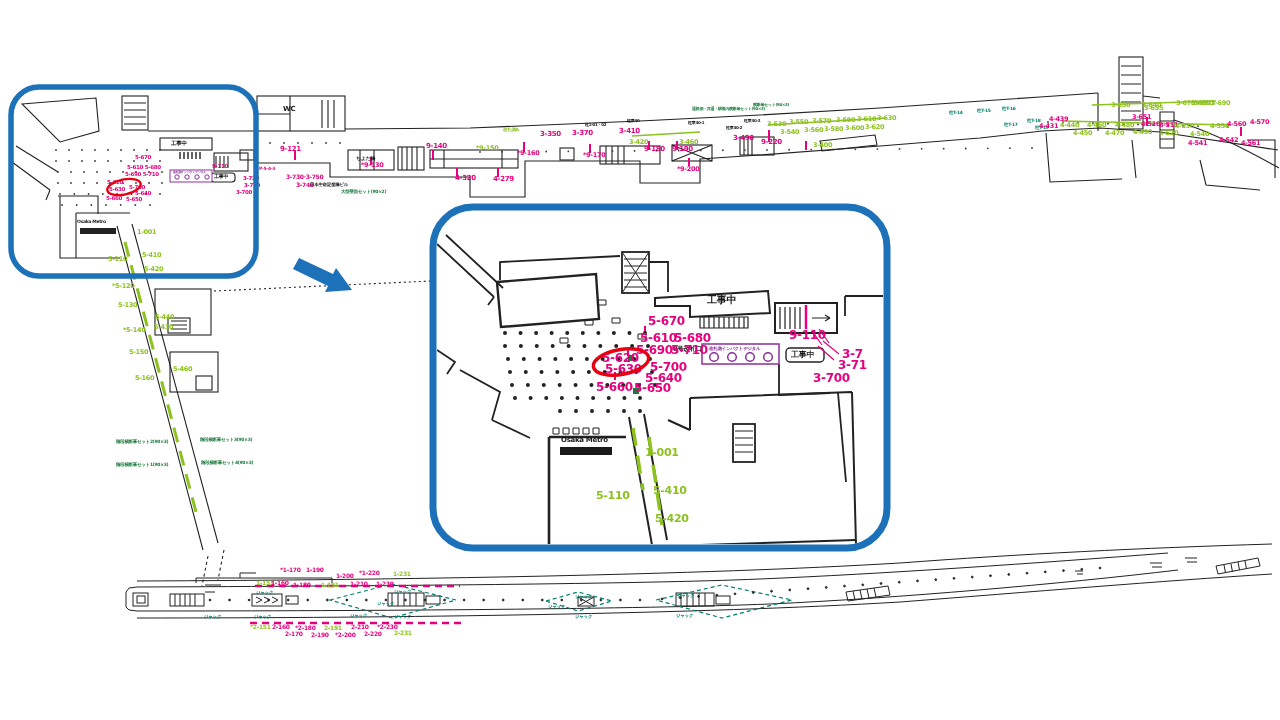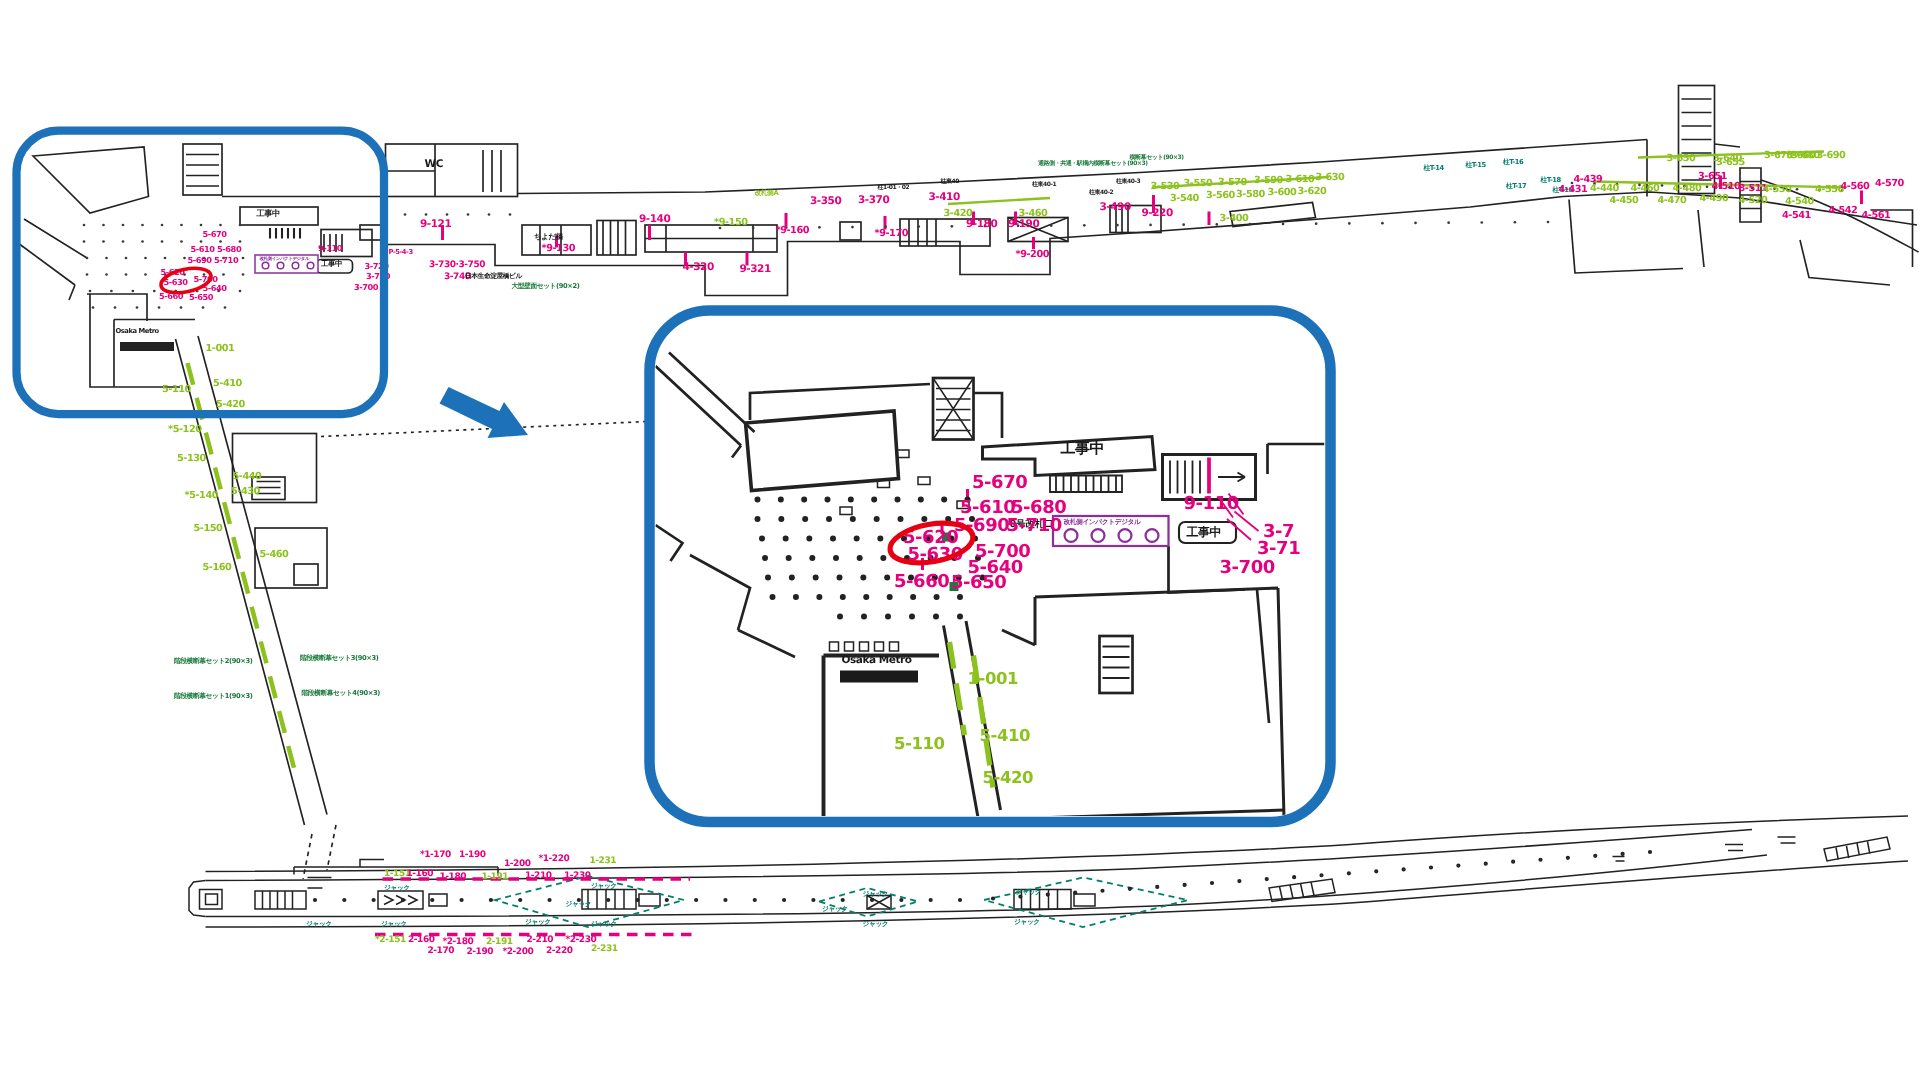--- a/index.html
+++ b/index.html
@@ -394,21 +394,21 @@
       <span class="lbl black" style="left: 283px; top: 106px; font-size: 7px;">WC</span>
       <span class="lbl pink" style="left: 280px; top: 146px; font-size: 7px;">9-121</span>
       <span class="lbl pink" style="left: 286px; top: 174px; font-size: 6px;">3-730·3-750</span>
       <span class="lbl pink" style="left: 296px; top: 182px; font-size: 6px;">3-740</span>
       <span class="lbl pink" style="left: 361px; top: 162px; font-size: 6.5px;">*9-130</span>
       <span class="lbl black" style="left: 310px; top: 183px; font-size: 4.5px;">日本生命淀屋橋ビル</span>
       <span class="lbl dkgreen" style="left: 341px; top: 190px; font-size: 4.5px;">大型壁面セット(90×2)</span>
       <span class="lbl black" style="left: 356px; top: 156px; font-size: 5px;">ちよだ橋</span>
       <span class="lbl pink" style="left: 426px; top: 143px; font-size: 7px;">9-140</span>
       <span class="lbl pink" style="left: 455px; top: 175px; font-size: 7px;">4-320</span>
-      <span class="lbl pink" style="left: 493px; top: 176px; font-size: 7px;">9-321</span>
+      <span class="lbl pink" style="left: 493px; top: 176px; font-size: 7px;">4-279</span>
       <span class="lbl green" style="left: 476px; top: 145px; font-size: 6.5px;">*9-150</span>
       <span class="lbl green" style="left: 503px; top: 128px; font-size: 4.5px;">改札側A</span>
       <span class="lbl pink" style="left: 517px; top: 150px; font-size: 6.5px;">*9-160</span>
       <span class="lbl pink" style="left: 540px; top: 131px; font-size: 7px;">3-350</span>
       <span class="lbl pink" style="left: 572px; top: 130px; font-size: 7px;">3-370</span>
       <span class="lbl pink" style="left: 583px; top: 152px; font-size: 6.5px;">*9-170</span>
       <span class="lbl black" style="left: 585px; top: 123px; font-size: 4px;">柱1-01・02</span>
       <span class="lbl pink" style="left: 619px; top: 128px; font-size: 7px;">3-410</span>
       <span class="lbl green" style="left: 629px; top: 139px; font-size: 6.5px;">3-420</span>
       <span class="lbl pink" style="left: 644px; top: 146px; font-size: 7px;">9-180</span>

